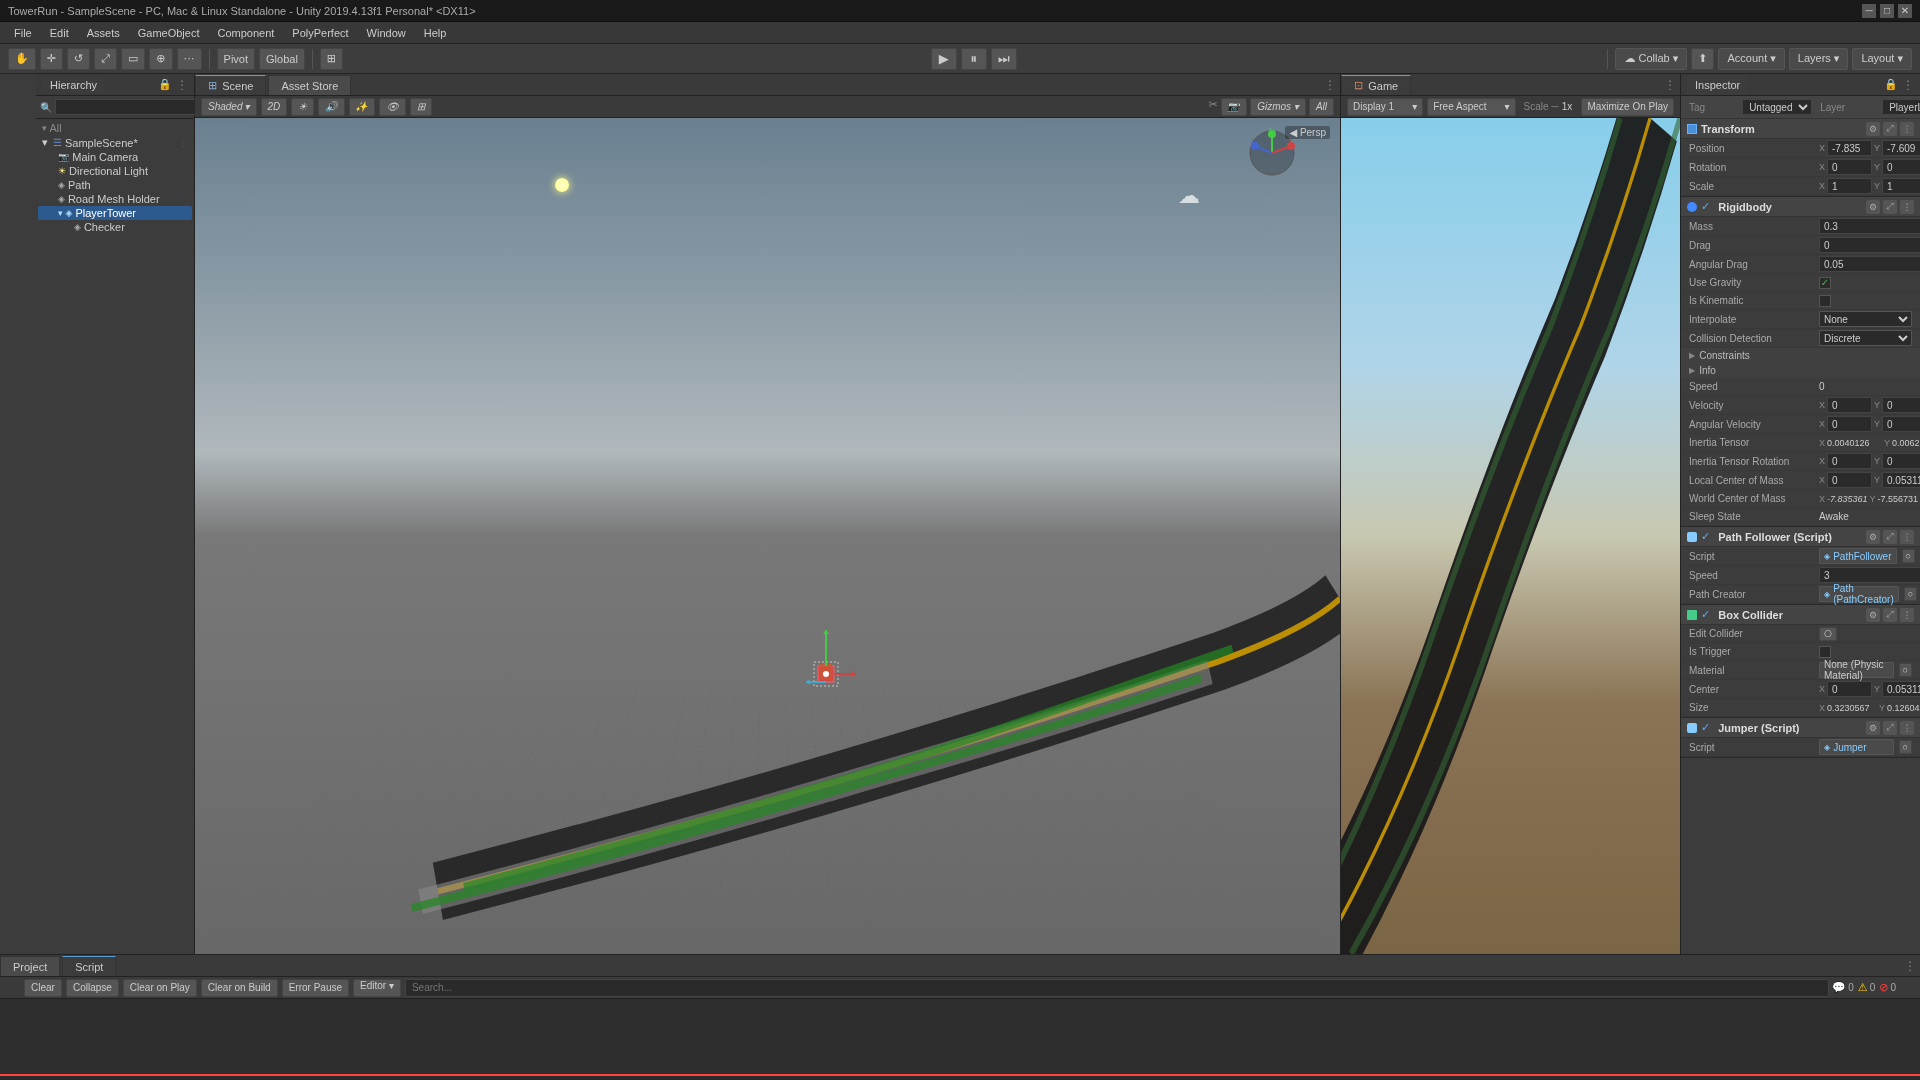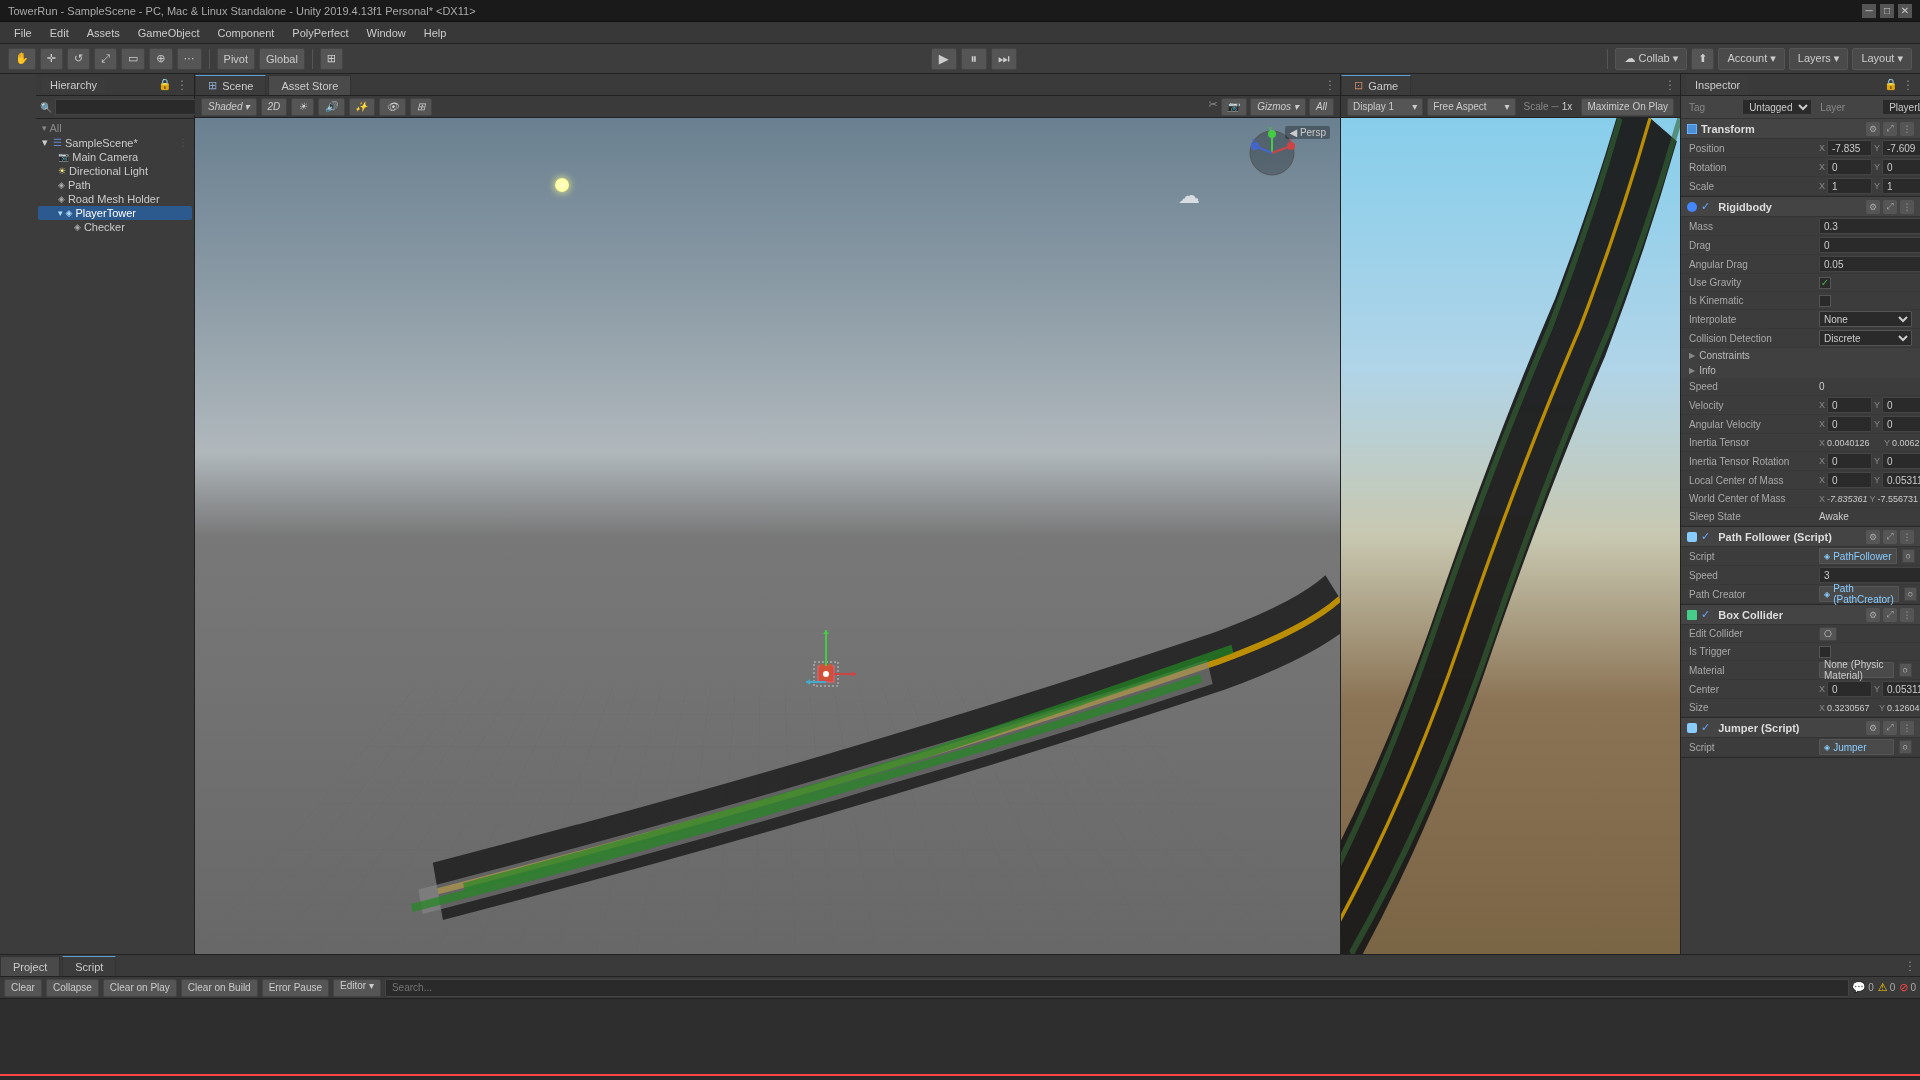--- a/index.html
+++ b/index.html
@@ -411,21 +411,21 @@
     #bottom-tabs {
       height: 22px;
       background: #3a3a3a;
       display: flex; align-items: flex-end;
       border-bottom: 1px solid #222;
     }
     #console-toolbar {
       height: 22px;
       background: #3a3a3a;
       display: flex; align-items: center;
-      padding: 0 4px; gap: 4px;
+      padding: 0 24px; gap: 4px;
       border-bottom: 1px solid #222;
     }
     .console-btn {
       height: 18px; padding: 0 6px;
       background: #555; border: 1px solid #444;
       color: #ccc; font-size: 10px; cursor: pointer;
       border-radius: 2px;
     }
     #console-search {
       flex: 1;

